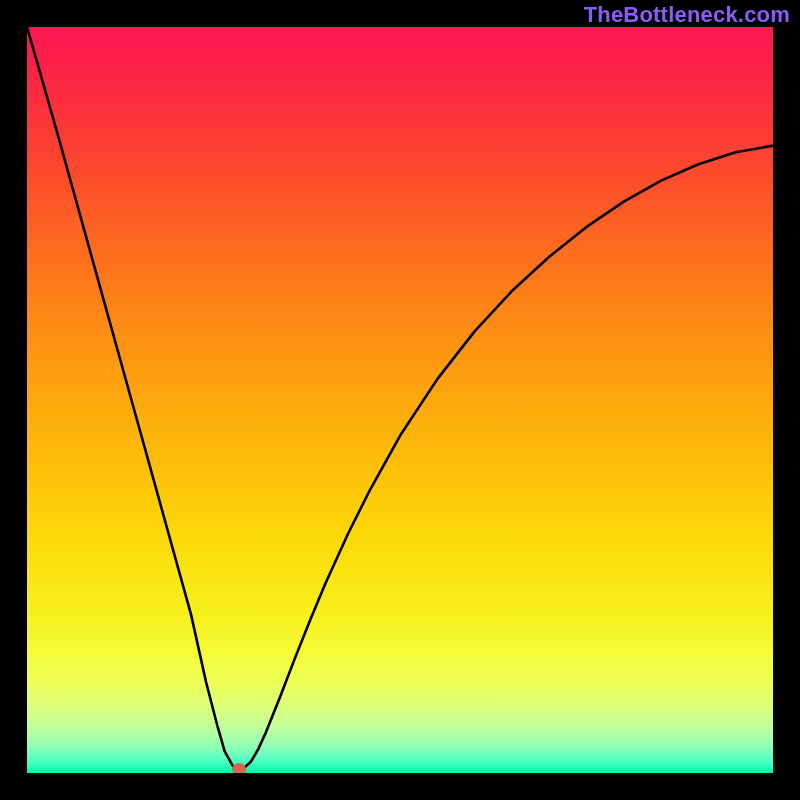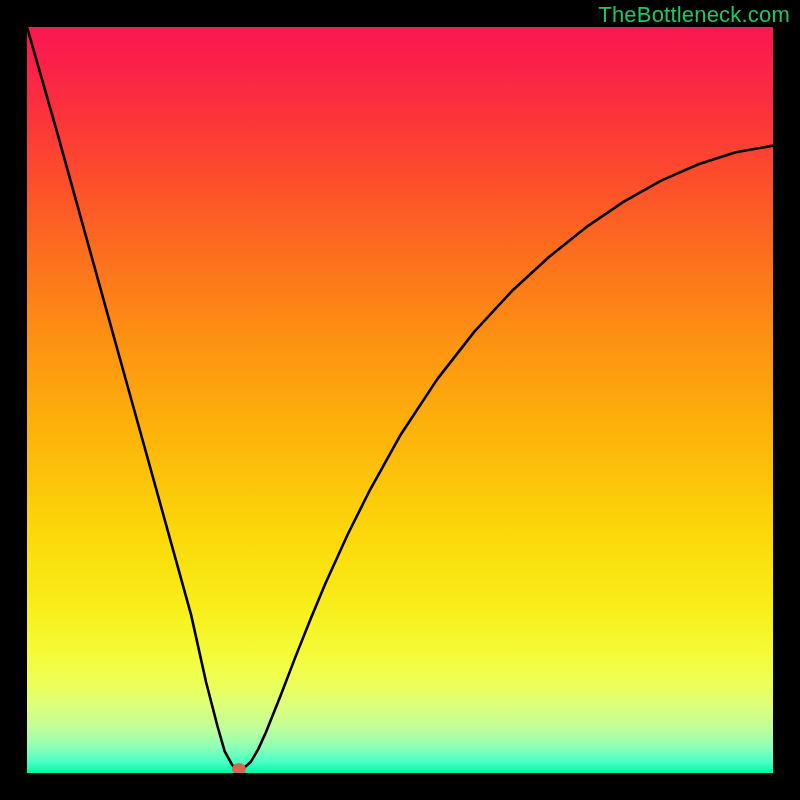--- a/index.html
+++ b/index.html
@@ -14,23 +14,23 @@
   .outer {
     position: relative;
     width: 800px;
     height: 800px;
     background: #000;
   }
   .watermark {
     position: absolute;
     top: 2px;
     right: 10px;
-    color: #22c55e;
+    color: #8b5cf6;
     font-size: 22px;
-    font-weight: 400;
+    font-weight: 700;
     letter-spacing: 0.2px;
     z-index: 10;
   }
   .plot {
     position: absolute;
     left: 27px;
     top: 27px;
     width: 746px;
     height: 746px;
     overflow: hidden;

